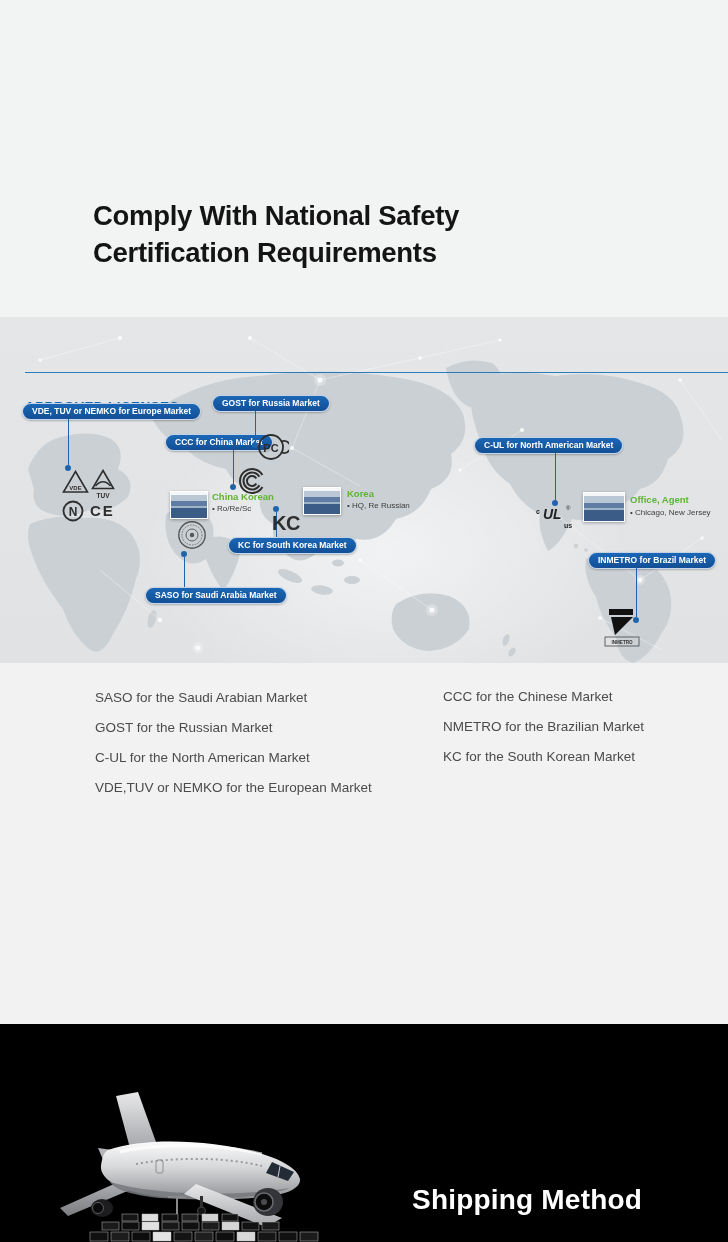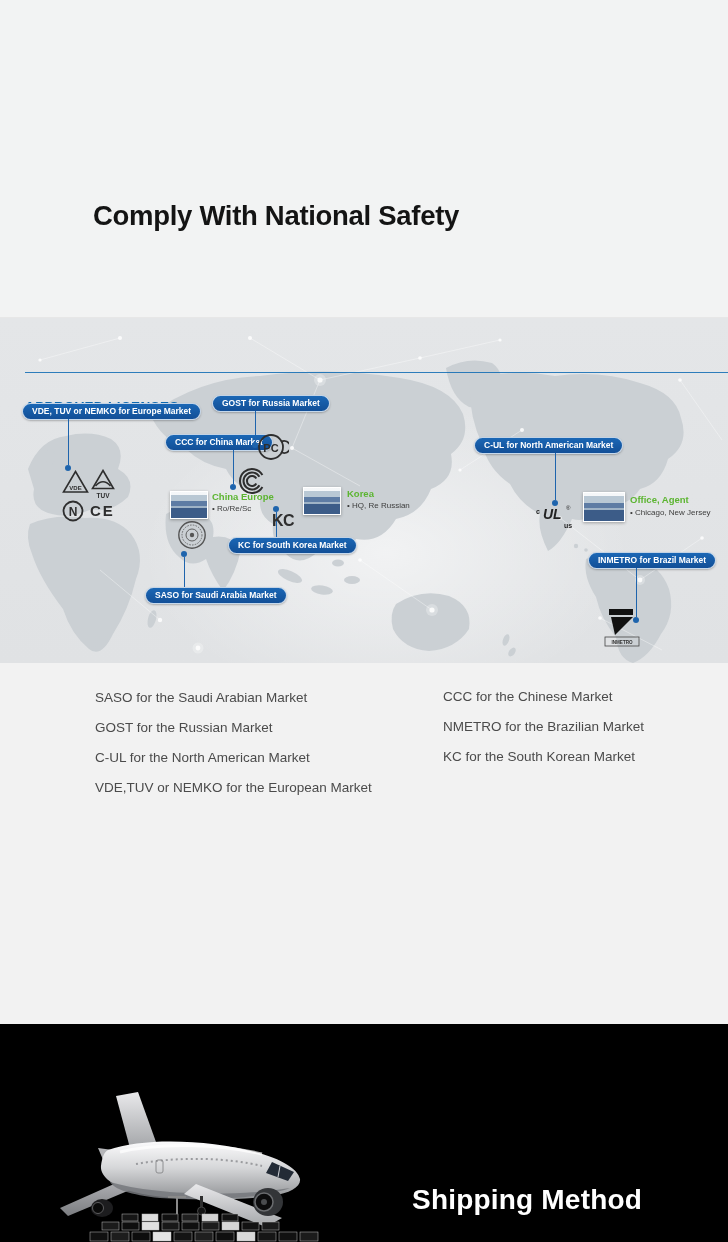--- a/index.html
+++ b/index.html
@@ -19,21 +19,21 @@
   .heading-rule { position:absolute; left:25px; top:54px; width:703px; height:0; border-top:1px solid #0d6ab3; opacity:.85; }
 
   .pill { position:absolute; background:linear-gradient(180deg,#1b67b5,#124f97); border:1px solid rgba(255,255,255,.75);
     border-radius:9px; color:#fff; font-size:8.5px; font-weight:bold; line-height:13px; padding:1px 9px;
     white-space:nowrap; box-shadow:0 1px 2px rgba(0,0,0,.25); }
   .vline { position:absolute; width:1px; background:#1e64ad; }
   .dot  { position:absolute; width:6px; height:6px; border-radius:50%; background:#1e64ad; }
 
   .logo { position:absolute; }
   .ce-text { position:absolute; font-size:15px; font-weight:bold; letter-spacing:2px; color:#2e2e2e; }
-  .kc-text { position:absolute; font-size:16px; font-weight:bold; letter-spacing:-0.5px; color:#2e2e2e; }
+  .kc-text { position:absolute; font-size:20px; font-weight:bold; letter-spacing:-0.5px; color:#2e2e2e; }
 
   .loc-thumb { position:absolute; width:38px; height:28px; border:1px solid #ffffff; box-shadow:0 1px 3px rgba(0,0,0,.3);
     background:
       linear-gradient(180deg, rgba(255,255,255,.85) 0 3px, rgba(255,255,255,0) 3px),
       linear-gradient(180deg, #b9c8d4 0 36%, #5e7ca4 36% 55%, #9fb3c6 55% 62%, #3c5c88 62% 100%); }
   .loc-name { position:absolute; font-size:9.5px; font-weight:bold; color:#5cb531; white-space:nowrap; }
   .loc-detail { position:absolute; font-size:8px; color:#3c3c3c; white-space:nowrap; }
 
   
   .list-section { position:absolute; left:0; top:663px; width:705px; height:361px; background:#f2f2f2; }
@@ -45,20 +45,21 @@
   .plane-svg { position:absolute; left:50px; top:66px; }
 </style>
 </head>
 <body>
 
 <div class="page">
 
   <section class="intro">
     <h1 class="page-title">
       <span>Comply With National Safety</span><br>
+      <span>Certification Requirements</span>
     </h1>
   </section>
 
   <section class="map-section">
 
     <svg class="map-svg" viewBox="0 0 728 345">
       <g fill="#cbd0d4">
 
         <path d="M446,50 Q468,38 492,45 Q506,55 500,76 Q488,93 469,89 Q451,80 446,50 Z"></path>
 
@@ -214,21 +215,21 @@
     </svg>
 
     <svg class="logo" style="left:604px;top:290px" width="36" height="40" viewBox="0 0 36 40">
       <rect x="5" y="1" width="24" height="6" fill="#111"></rect>
       <polygon points="7,9 29,9 11,27" fill="#111"></polygon>
       <rect x="1" y="29" width="34" height="9" fill="none" stroke="#444" stroke-width="0.8"></rect>
       <text x="18" y="35.8" font-size="4.6" font-weight="bold" text-anchor="middle" fill="#333">INMETRO</text>
     </svg>
 
     <div class="loc-thumb" style="left:170px;top:173px"></div>
-    <div class="loc-name" style="left:212px;top:173px">China Europe</div>
+    <div class="loc-name" style="left:212px;top:173px">China Korean</div>
     <div class="loc-detail" style="left:212px;top:186px">• Ro/Re/Sc</div>
 
     <div class="loc-thumb" style="left:303px;top:169px"></div>
     <div class="loc-name" style="left:347px;top:170px">Korea</div>
     <div class="loc-detail" style="left:347px;top:183px">• HQ, Re Russian</div>
 
     <div class="loc-thumb" style="left:583px;top:174px;width:42px;height:30px"></div>
     <div class="loc-name" style="left:630px;top:176px">Office, Agent</div>
     <div class="loc-detail" style="left:630px;top:190px">• Chicago, New Jersey</div>
   </section>

